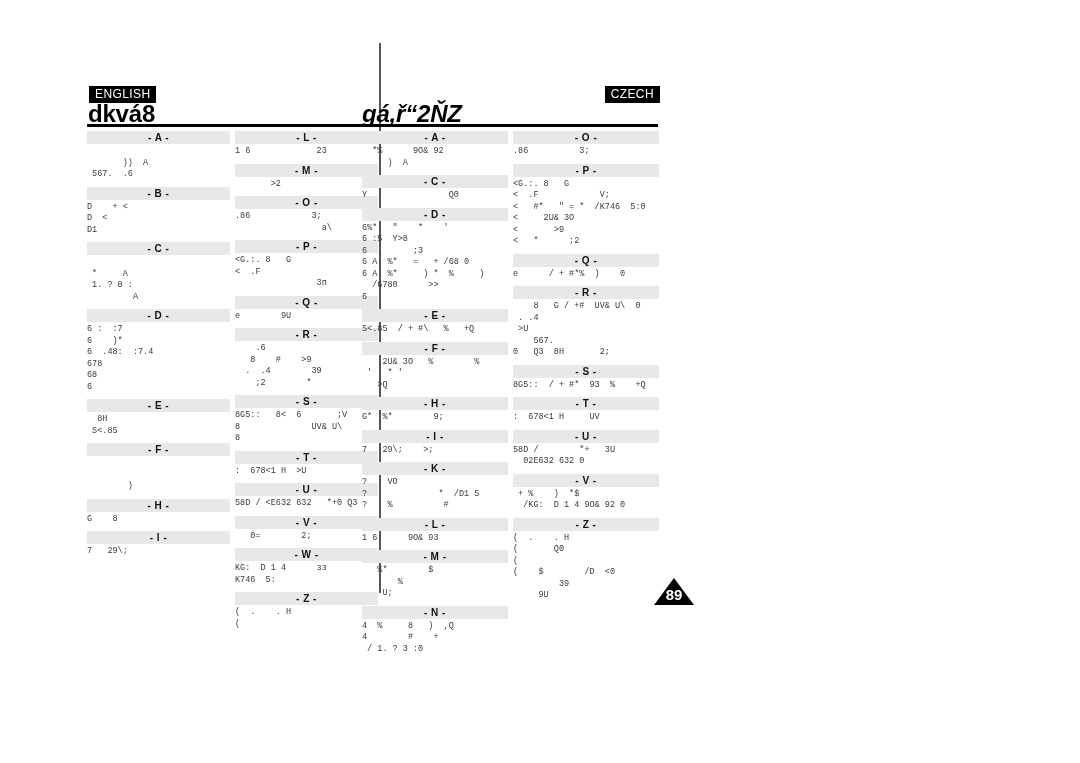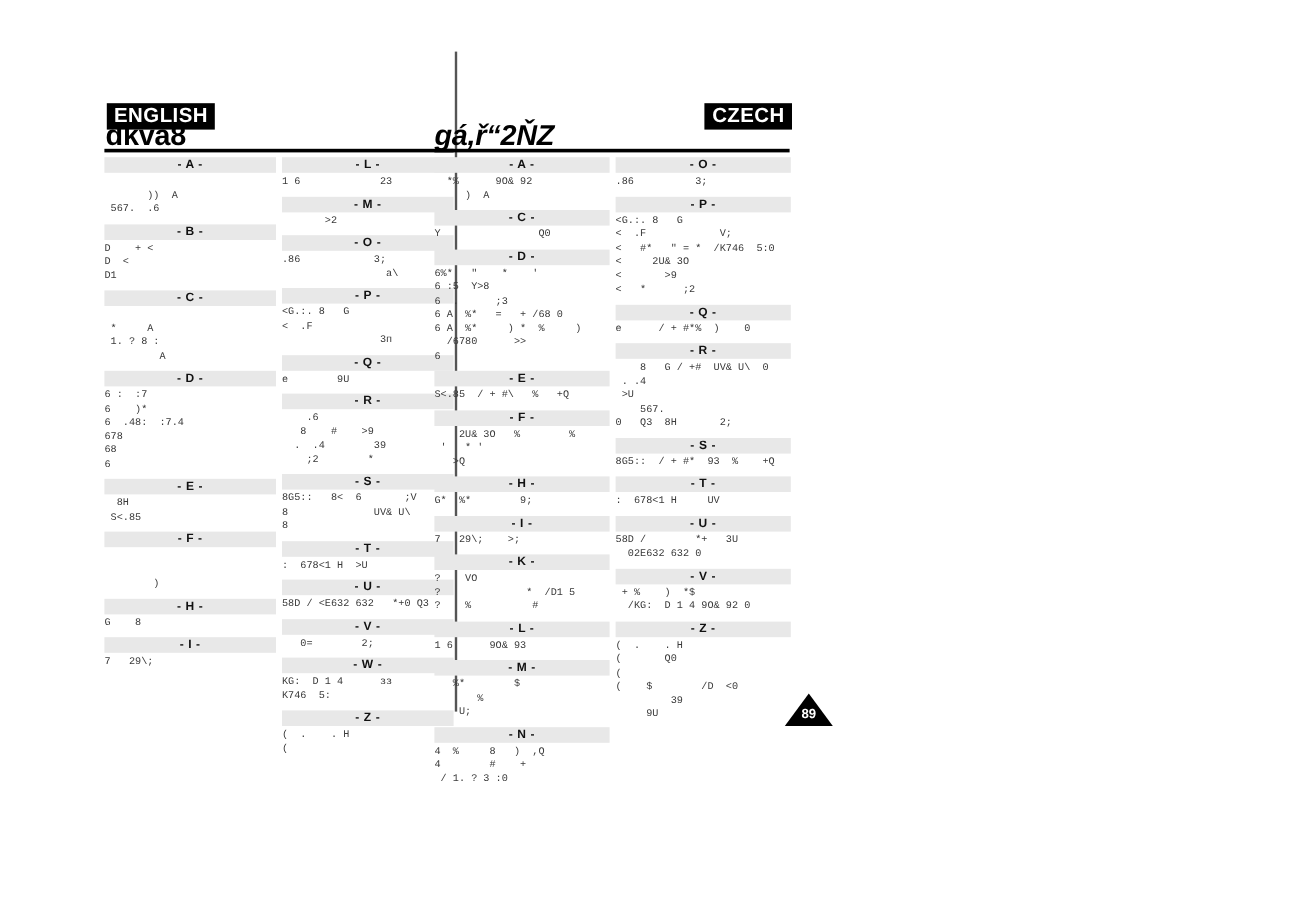--- a/index.html
+++ b/index.html
@@ -38,22 +38,22 @@
     width: 295px;
     height: 763px;
   }
   .sheet.left  { left: 85px; }
   .sheet.right { left: 360px; width: 300px; }
 
   .lang-badge {
     position: absolute;
     background: #000;
     color: #fff;
-    font-weight: bold;
-    font-size: 17px;
+    font-weight: normal;
+    font-size: 12px;
     letter-spacing: 0.4px;
     padding: 2px 6px 3px 6px;
     line-height: 1;
   }
   .sheet.left .lang-badge  { left: 4px;  top: 86px; }
   .sheet.right .lang-badge { right: 0px; top: 86px; }
 
   .sheet-title {
     position: absolute;
     top: 100px;
@@ -137,21 +137,21 @@
     border-bottom: 27px solid #000;
   }
   .tri .num {
     position: absolute;
     left: 0;
     top: 11px;
     width: 40px;
     text-align: center;
     color: #fff;
     font-weight: bold;
-    font-size: 11px;
+    font-size: 15px;
     line-height: 12px;
   }
 </style>
 </head>
 <body>
 
 <div id="page">
 
   <div class="spread-divider"></div>
 

